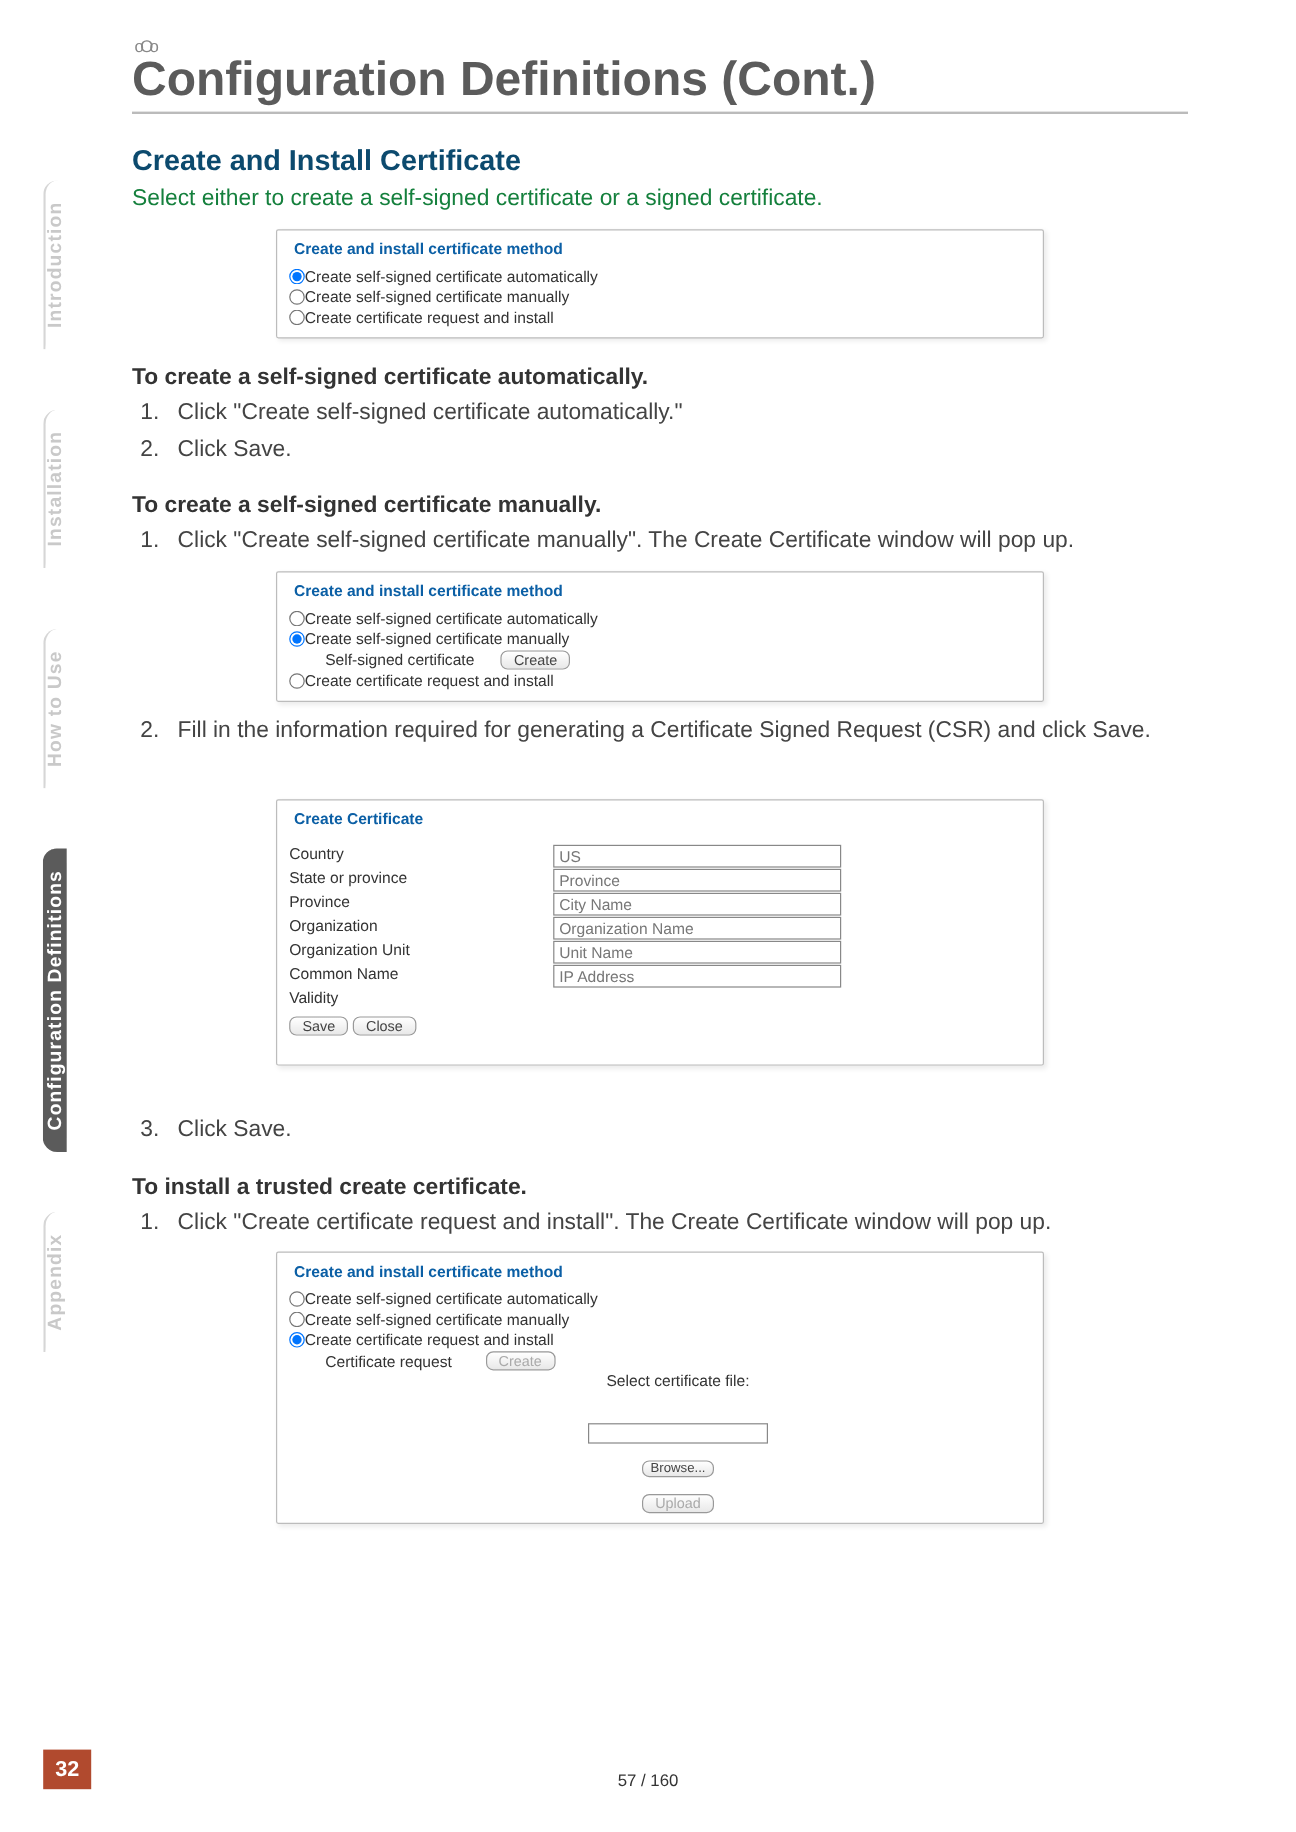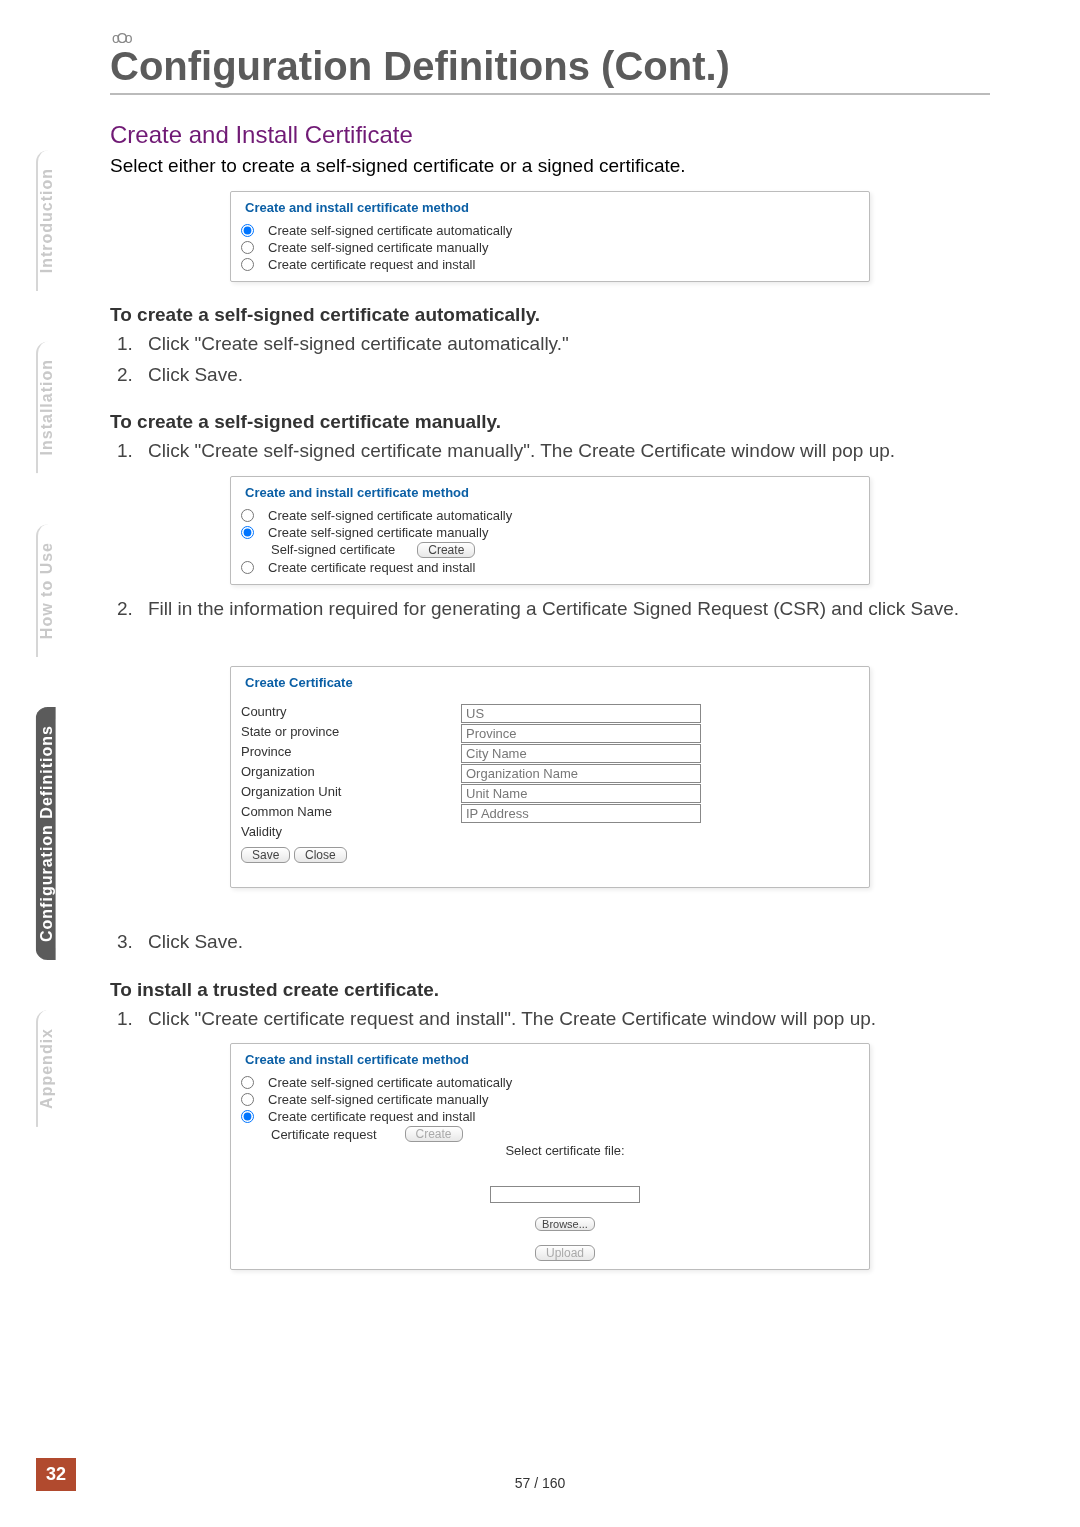--- a/index.html
+++ b/index.html
@@ -59,26 +59,26 @@
     background: #5b5b5b;
     border-right: 2px solid #5b5b5b;
     border-radius: 0 12px 12px 0;
     line-height: 1.1;
   }
   .nav-item.active span { display:block; }
 
   
   .content { margin-left: 0; }
   h2.section {
-    color: #701a75;
+    color: #0c4a6e;
     font-size: 24px;
-    font-weight: normal;
+    font-weight: bold;
     margin-bottom: 6px;
   }
-  p.lead { font-size: 19px; color: #000000; margin-bottom: 14px; }
+  p.lead { font-size: 19px; color: #15803d; margin-bottom: 14px; }
   h3.sub {
     font-size: 19px;
     font-weight: bold;
     color: #333;
     margin-top: 22px;
     margin-bottom: 4px;
   }
   ol { margin-left: 28px; }
   ol li {
     font-size: 19px;
@@ -111,21 +111,21 @@
     position: relative;
     top: -13px;
     display: inline-block;
     padding: 0 4px;
     margin-bottom: -10px;
   }
   .shot .radios { margin-top: -6px; }
   .shot .radio-row {
     display: flex;
     align-items: center;
-    gap: 14px;
+    gap: 0;
     padding: 1px 0;
   }
   .shot input[type="radio"] {
     width: 13px; height: 13px;
   }
   .shot .btn {
     font-size: 12px;
     border: 1px solid #999;
     border-radius: 6px;
     padding: 0 10px;

